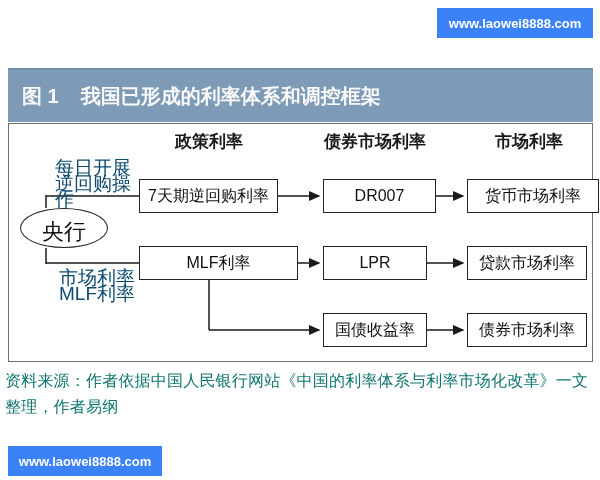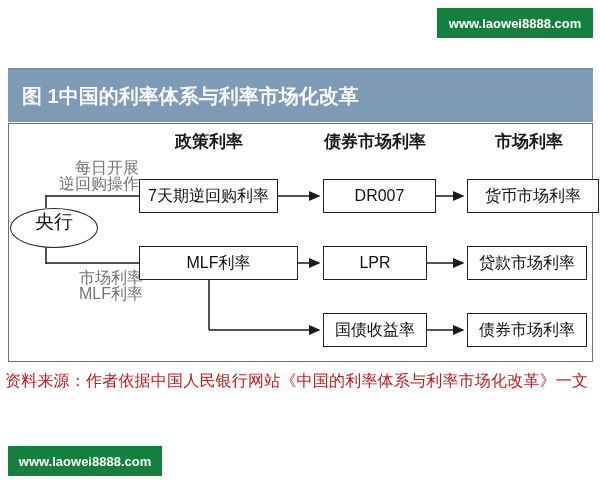--- a/index.html
+++ b/index.html
@@ -1,49 +1,49 @@
 <!DOCTYPE html>
 <html><head>
 <meta charset="utf-8">
 <style>
   html,body{margin:0;padding:0;}
   body{width:600px;height:480px;position:relative;background:#ffffff;font-family:"Liberation Sans",sans-serif;overflow:hidden;}
-  .wm{position:absolute;background:#15803d;color:#fdfdfd;display:flex;align-items:center;justify-content:center;font-weight:bold;}
+  .wm{position:absolute;background:#3b82f6;color:#fdfdfd;display:flex;align-items:center;justify-content:center;font-weight:bold;}
   .wm-top{left:437px;top:8px;width:156px;height:30px;font-size:13px;}
   .wm-bottom{left:8px;top:446px;width:154px;height:30px;font-size:13px;}
   .fig-header{position:absolute;left:8px;top:68px;width:585px;height:54px;background:#7d9bb6;color:#f9f9f9;display:flex;align-items:center;box-sizing:border-box;padding-left:14px;font-size:20px;font-weight:bold;border-top:2px solid #708fab;}
-  .fig-label{}
+  .fig-label{margin-right:22px;}
   .diagram{position:absolute;left:8px;top:123px;width:585px;height:239px;border:1px solid #6e6e6e;background:#fff;box-sizing:border-box;}
   .lines{position:absolute;left:0;top:0;}
   .colhead{position:absolute;top:6px;width:160px;text-align:center;font-weight:bold;font-size:17px;color:#1a1a1a;}
   .ch1{left:120px;} .ch2{left:286px;} .ch3{left:440px;}
   .node{position:absolute;height:34px;border:1.5px solid #222;display:flex;align-items:center;justify-content:center;font-size:16px;color:#111;background:#fff;box-sizing:border-box;}
   .n-r1c1{left:130px;top:55px;width:139px;}
   .n-r1c2{left:314px;top:55px;width:113px;}
   .n-r1c3{left:458px;top:55px;width:132px;}
   .n-r2c1{left:130px;top:122px;width:159px;}
   .n-r2c2{left:314px;top:122px;width:104px;}
   .n-r2c3{left:458px;top:122px;width:120px;}
   .n-r3c2{left:314px;top:189px;width:104px;}
   .n-r3c3{left:458px;top:189px;width:120px;}
-  .ellipse{position:absolute;left:1px;top:84px;width:88px;height:40px;border:1.5px solid #222;border-radius:50%;display:flex;align-items:flex-start;justify-content:center;font-size:19px;color:#111;background:#fff;box-sizing:border-box;}
-  .note{position:absolute;text-align:right;font-size:16px;line-height:16px;color:#737373;}
+  .ellipse{position:absolute;left:11px;top:84px;width:88px;height:40px;border:1.5px solid #222;border-radius:50%;display:flex;align-items:flex-end;justify-content:center;font-size:22px;color:#111;background:#fff;box-sizing:border-box;}
+  .note{position:absolute;text-align:left;font-size:19px;line-height:16px;color:#0c4a6e;}
   .note-daily{left:46px;top:36px;width:84px;}
   .note-monthly{left:50px;top:146px;width:84px;}
-  .source{position:absolute;left:5px;top:368px;width:592px;font-size:16px;line-height:26px;color:#b91c1c;letter-spacing:0.2px;}
+  .source{position:absolute;left:5px;top:368px;width:592px;font-size:16px;line-height:26px;color:#0f766e;letter-spacing:0.2px;}
   .source div{white-space:nowrap;}
 </style>
 </head>
 <body>
 
 <div class="wm wm-top">www.laowei8888.com</div>
 
 <div class="fig-header">
   <span class="fig-label">图 1</span>
-  <span class="fig-title">中国的利率体系与利率市场化改革</span>
+  <span class="fig-title">我国已形成的利率体系和调控框架</span>
 </div>
 
 <div class="diagram">
   <svg class="lines" width="585" height="239" viewBox="0 0 585 239">
     <defs>
       <marker id="ah" viewBox="0 0 8 8" refX="7" refY="4" markerWidth="8" markerHeight="8" orient="auto">
         <path d="M0,0.5 L8,4 L0,7.5 z" fill="#1a1a1a"></path>
       </marker>
     </defs>
     <g stroke="#1a1a1a" stroke-width="1.5" fill="none">
@@ -83,15 +83,16 @@
   <div class="node n-r1c3">货币市场利率</div>
   <div class="node n-r2c1">MLF利率</div>
   <div class="node n-r2c2">LPR</div>
   <div class="node n-r2c3">贷款市场利率</div>
   <div class="node n-r3c2">国债收益率</div>
   <div class="node n-r3c3">债券市场利率</div>
 </div>
 
 <div class="source">
   <div>资料来源：作者依据中国人民银行网站《中国的利率体系与利率市场化改革》一文</div>
+  <div>整理，作者易纲</div>
 </div>
 
 <div class="wm wm-bottom">www.laowei8888.com</div>
 
 </body></html>

